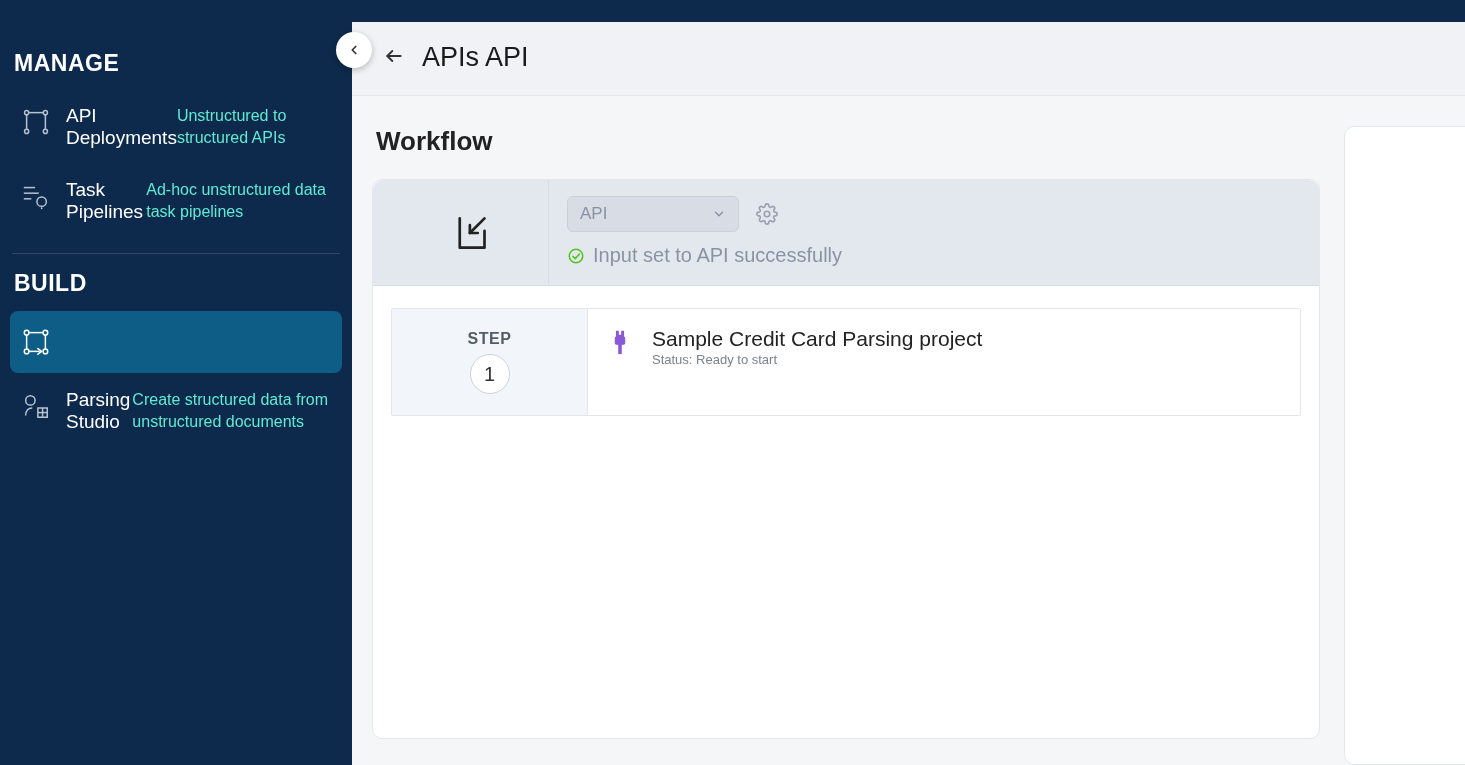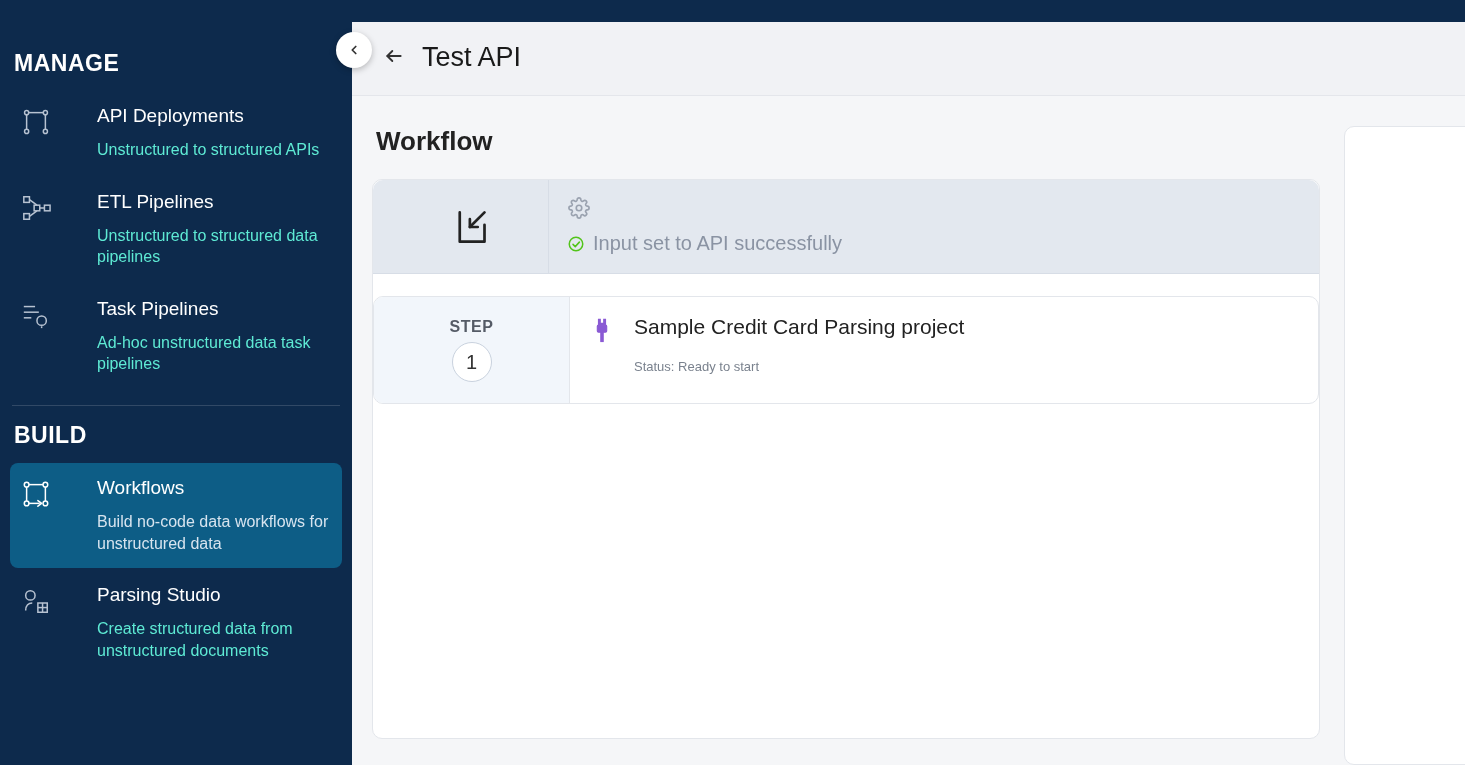--- a/index.html
+++ b/index.html
@@ -16,21 +16,21 @@
     .collapse-btn { position: absolute; top: 10px; left: 336px; width: 36px; height: 36px; border-radius: 50%; background: #fff; box-shadow: 0 2px 6px rgba(0,0,0,.25); display: flex; align-items: center; justify-content: center; z-index: 10; cursor: pointer; }
     .collapse-btn svg { width: 14px; height: 14px; }
 
     .section-header { font-size: 23px; font-weight: 700; letter-spacing: .5px; padding: 0 4px 12px 4px; }
 
     .nav-item { display: flex; gap: 14px; padding: 14px 10px; border-radius: 8px; cursor: pointer; margin: 2px 0; }
     .nav-item.active { background: #0d5d86; }
     .nav-icon { width: 32px; height: 32px; flex: 0 0 32px; display: flex; align-items: flex-start; justify-content: center; margin-top: 2px; }
     .nav-icon svg { width: 30px; height: 30px; stroke: #b7c2d1; fill: none; stroke-width: 1.6; }
     .nav-item.active .nav-icon svg { stroke: #fff; }
-    .nav-text { display: flex; flex-direction: column; gap: 12px; margin-left: 31px; }
+    .nav-text { display: flex; gap: 0; }
     .nav-title { font-size: 19px; font-weight: 400; color: #fff; }
     .nav-desc { font-size: 16px; color: #5eead4; line-height: 1.35; }
     .nav-item.active .nav-desc { color: #d7e4ef; }
 
     .divider { height: 1px; background: rgba(255,255,255,.15); margin: 16px 2px; }
 
     
     .main { flex: 1; display: flex; flex-direction: column; background: #f5f6f8; overflow: hidden; }
     .page-top { display: flex; align-items: center; gap: 18px; padding: 20px 28px 22px 32px; background: #f1f2f5; border-bottom: 1px solid #e4e6eb; }
     .page-top svg { width: 20px; height: 20px; }
@@ -50,28 +50,28 @@
     .select-row { display:flex; align-items:center; gap:16px; }
     .select { background: #d8dde5; border: 1px solid #c8cfda; border-radius: 6px; height: 36px; width: 172px; display:flex; align-items:center; justify-content:space-between; padding: 0 12px; cursor: pointer; }
     .select-label { color: #8a93a3; font-size: 17px; }
     .select svg { width: 14px; height: 14px; }
     .gear-btn { width: 24px; height: 24px; cursor: pointer; display:flex; align-items:center; justify-content:center; }
     .gear-btn svg { width: 22px; height: 22px; stroke:#9aa2af; fill:none; stroke-width:1.8; }
 
     .status-row { display:flex; align-items:center; gap:8px; color:#8a93a3; font-size:20px; }
     .status-row .ok-icon { width:18px; height:18px; }
 
-    .step-card { margin: 22px 0; border: 1px solid #e3e6eb; border-radius: 10px; background:#fff; display:flex; overflow:hidden; min-height: 108px; }
+    .step-card { margin: 22px 18px; border: 1px solid #e3e6eb; border-radius: 2px; background:#fff; display:flex; overflow:hidden; min-height: 108px; }
     .step-left { flex: 0 0 196px; background:#f2f6fb; border-right: 1px solid #e3e6eb; display:flex; flex-direction:column; align-items:center; justify-content:center; gap: 6px; }
     .step-left-label { font-size: 16px; font-weight: 700; color: #555b66; letter-spacing: .5px; }
     .step-num { width: 40px; height: 40px; border-radius: 50%; border: 1px solid #c9d2de; background:#fff; display:flex; align-items:center; justify-content:center; font-size: 20px; color:#333; }
 
     .step-right { flex:1; padding: 18px 18px; display:flex; align-items:flex-start; gap: 18px; }
     .tool-icon { width: 28px; height: 28px; margin-top: 2px; display:flex; align-items:center; justify-content:center; }
-    .step-info { display:flex; flex-direction:column; gap:20px; }
+    .step-info { display:flex; flex-direction:column; gap:1px; }
     .step-name { font-size: 21px; font-weight: 500; color:#222; }
     .step-status { font-size: 13px; color:#7a828e; }
 
     .side-panel { flex: 1; background: #fff; border: 1px solid #e3e6eb; border-radius: 10px 0 0 10px; min-height: 560px; margin-right: -4px; }
 
     .left-col { display:flex; flex-direction:column; }
   </style>
 </head>
 <body>
 
@@ -100,37 +100,20 @@
             <line x1="26" y1="8" x2="26" y2="24"></line>
             <line x1="6" y1="8" x2="6" y2="24"></line>
           </svg>
       </span>
       <span class="nav-text">
         <span class="nav-title">API Deployments</span>
         <span class="nav-desc">Unstructured to structured APIs</span>
       </span>
     </div>
 
-    <div class="nav-item">
-      <span class="nav-icon">
-        <svg viewBox="0 0 32 32">
-            <rect x="3" y="4" width="6" height="6"></rect>
-            <rect x="3" y="22" width="6" height="6"></rect>
-            <rect x="14" y="13" width="6" height="6"></rect>
-            <rect x="25" y="13" width="6" height="6"></rect>
-            <line x1="9" y1="7" x2="17" y2="13"></line>
-            <line x1="9" y1="25" x2="17" y2="19"></line>
-            <line x1="20" y1="16" x2="25" y2="16"></line>
-          </svg>
-      </span>
-      <span class="nav-text">
-        <span class="nav-title">ETL Pipelines</span>
-        <span class="nav-desc">Unstructured to structured data pipelines</span>
-      </span>
-    </div>
 
     <div class="nav-item">
       <span class="nav-icon">
         <svg viewBox="0 0 32 32">
             <line x1="3" y1="7" x2="15" y2="7"></line>
             <line x1="3" y1="13" x2="19" y2="13"></line>
             <line x1="3" y1="19" x2="11" y2="19"></line>
             <circle cx="22" cy="22" r="5"></circle>
             <path d="M22 28 L22 30"></path>
           </svg>
@@ -152,24 +135,20 @@
             <circle cx="26" cy="6" r="2.5"></circle>
             <circle cx="6" cy="26" r="2.5"></circle>
             <circle cx="26" cy="26" r="2.5"></circle>
             <line x1="6" y1="8.5" x2="6" y2="23.5"></line>
             <line x1="26" y1="8.5" x2="26" y2="23.5"></line>
             <line x1="8.5" y1="6" x2="23.5" y2="6"></line>
             <path d="M8 26 L20 26" marker-end=""></path>
             <polyline points="18 23 22 26 18 29" stroke-linecap="round" stroke-linejoin="round"></polyline>
           </svg>
       </span>
-      <span class="nav-text">
-        <span class="nav-title">Workflows</span>
-        <span class="nav-desc">Build no-code data workflows for unstructured data</span>
-      </span>
     </div>
 
     <div class="nav-item">
       <span class="nav-icon">
         <svg viewBox="0 0 32 32">
             <circle cx="10" cy="10" r="5"></circle>
             <path d="M5 26 c0-5 3-8 7-8"></path>
             <path d="M18 18 l10 0 l0 10 l-10 0 Z"></path>
             <path d="M18 23 l10 0"></path>
             <path d="M23 18 l0 10"></path>
@@ -185,39 +164,45 @@
 
   <main class="main">
 
     <div class="page-top">
       <span>
         <svg viewBox="0 0 24 24" fill="none" stroke="#333" stroke-width="2.2" stroke-linecap="round" stroke-linejoin="round">
             <line x1="20" y1="12" x2="4" y2="12"></line>
             <polyline points="10 18 4 12 10 6"></polyline>
           </svg>
       </span>
-      <span class="page-title-top">Test API</span>
+      <span class="page-title-top">APIs API</span>
     </div>
 
     <div class="content-wrap">
       <div class="left-col">
       <div class="workflow-title">Workflow</div>
 
       <div class="panel">
 
         <div class="panel-header">
           <div class="panel-header-left">
             <svg viewBox="0 0 32 32" fill="none" stroke="#222" stroke-width="2.4" stroke-linecap="round" stroke-linejoin="round">
               <polyline points="6 3 6 29 28 29 28 14"></polyline>
               <line x1="28" y1="3" x2="15" y2="16"></line>
               <polyline points="15 9 15 16 22 16"></polyline>
             </svg>
           </div>
           <div class="panel-header-right">
             <div class="select-row">
+              <div class="select">
+                <span class="select-label">API</span>
+                <svg viewBox="0 0 24 24" fill="none" stroke="#8a93a3" stroke-width="2.4" stroke-linecap="round" stroke-linejoin="round">
+                      <polyline points="6 9 12 15 18 9"></polyline>
+                    </svg>
+              </div>
               <span class="gear-btn">
                 <svg viewBox="0 0 24 24">
                       <circle cx="12" cy="12" r="3"></circle>
                       <path d="M19.4 15a1.7 1.7 0 0 0 .34 1.87l.06.06a2 2 0 1 1-2.83 2.83l-.06-.06a1.7 1.7 0 0 0-1.87-.34 1.7 1.7 0 0 0-1 1.55V21a2 2 0 0 1-4 0v-.09a1.7 1.7 0 0 0-1-1.55 1.7 1.7 0 0 0-1.87.34l-.06.06a2 2 0 1 1-2.83-2.83l.06-.06a1.7 1.7 0 0 0 .34-1.87 1.7 1.7 0 0 0-1.55-1H3a2 2 0 0 1 0-4h.09a1.7 1.7 0 0 0 1.55-1 1.7 1.7 0 0 0-.34-1.87l-.06-.06a2 2 0 1 1 2.83-2.83l.06.06a1.7 1.7 0 0 0 1.87.34H9a1.7 1.7 0 0 0 1-1.55V3a2 2 0 0 1 4 0v.09a1.7 1.7 0 0 0 1 1.55 1.7 1.7 0 0 0 1.87-.34l.06-.06a2 2 0 1 1 2.83 2.83l-.06.06a1.7 1.7 0 0 0-.34 1.87V9a1.7 1.7 0 0 0 1.55 1H21a2 2 0 0 1 0 4h-.09a1.7 1.7 0 0 0-1.55 1z"></path>
                     </svg>
               </span>
             </div>
             <div class="status-row">
               <svg class="ok-icon" viewBox="0 0 24 24" fill="none" stroke="#52c41a" stroke-width="2" stroke-linecap="round" stroke-linejoin="round">
                     <circle cx="12" cy="12" r="9"></circle>

